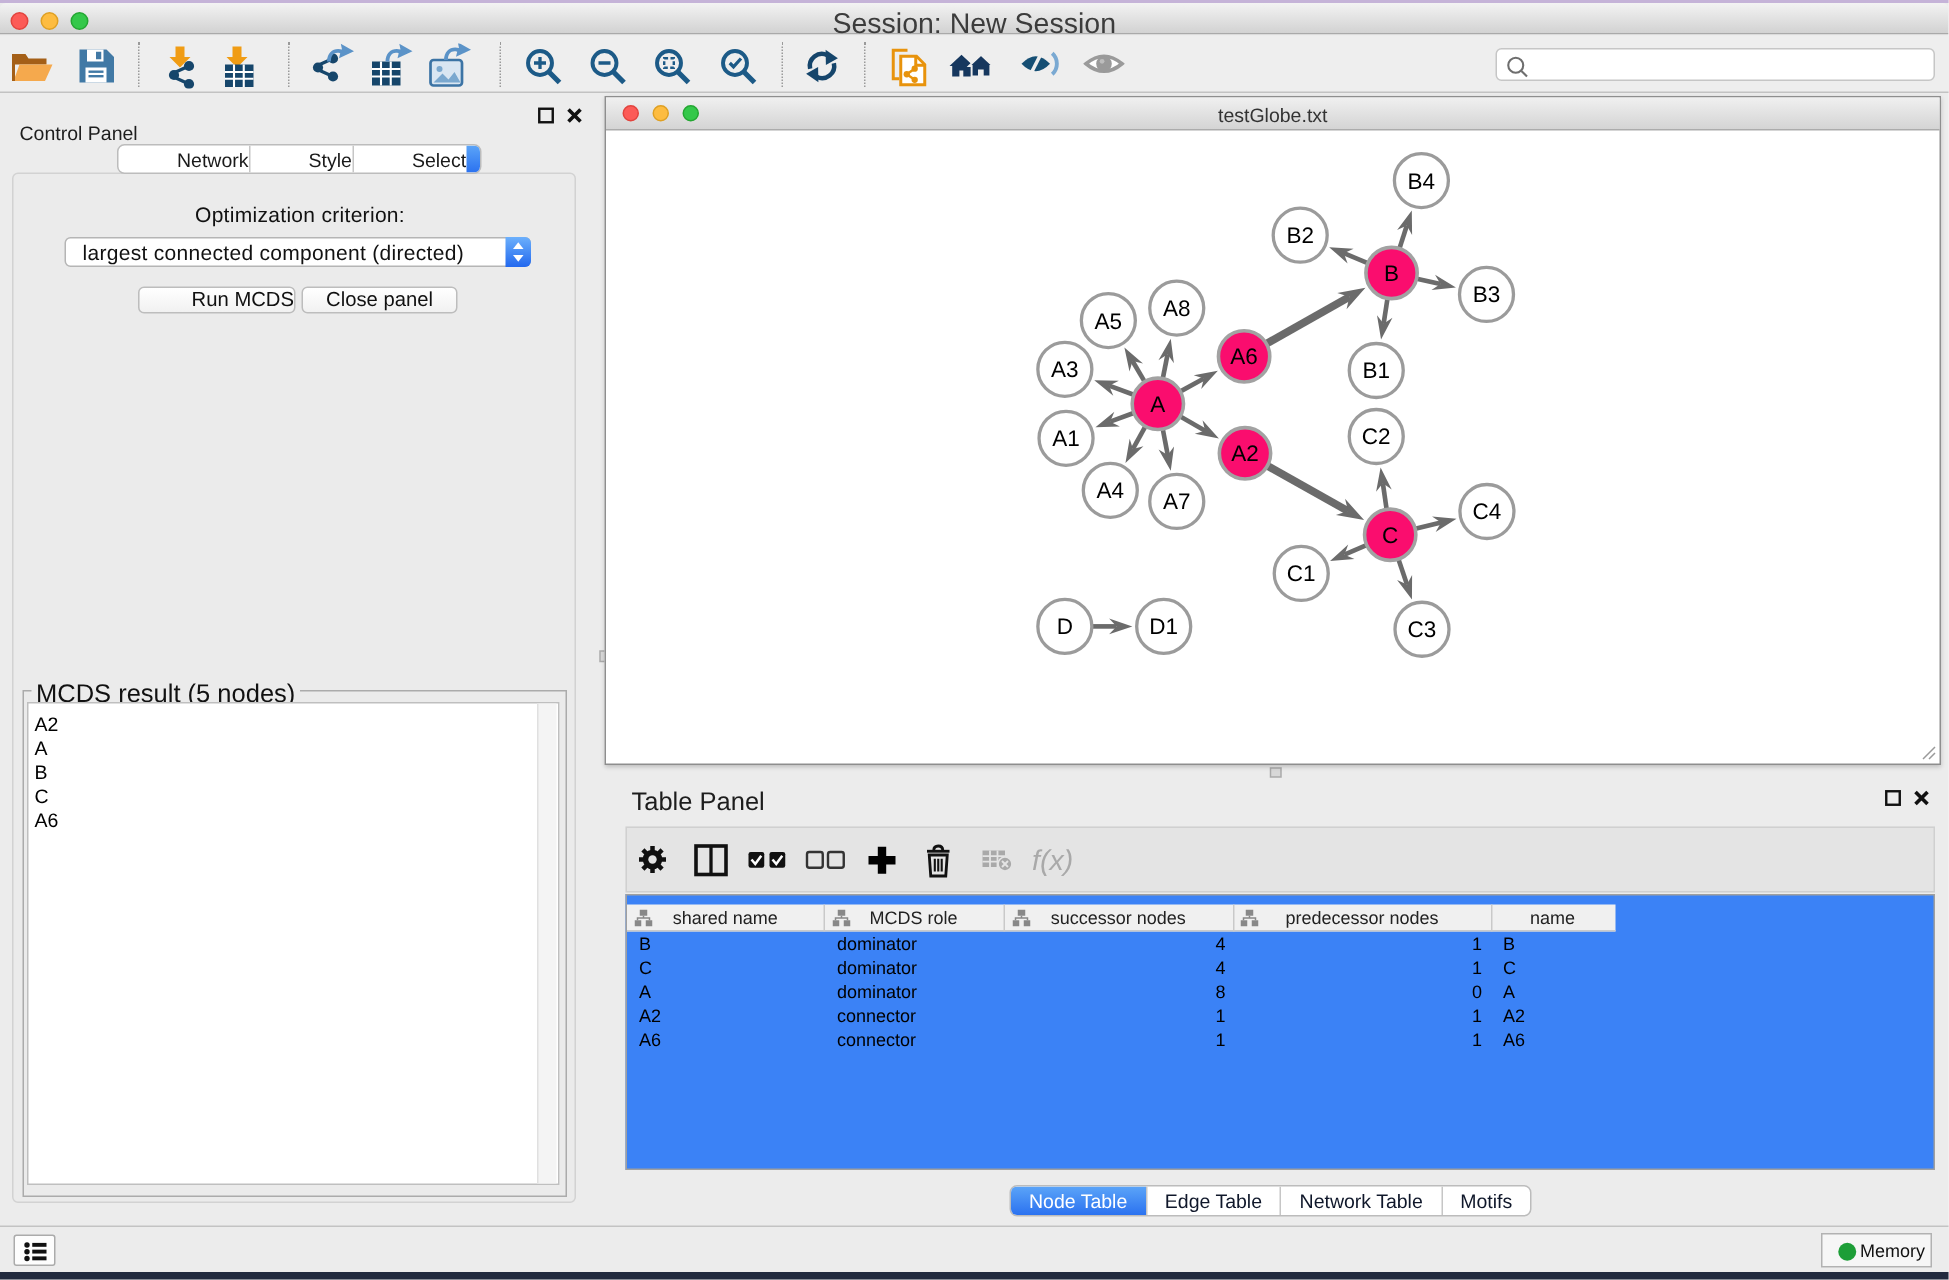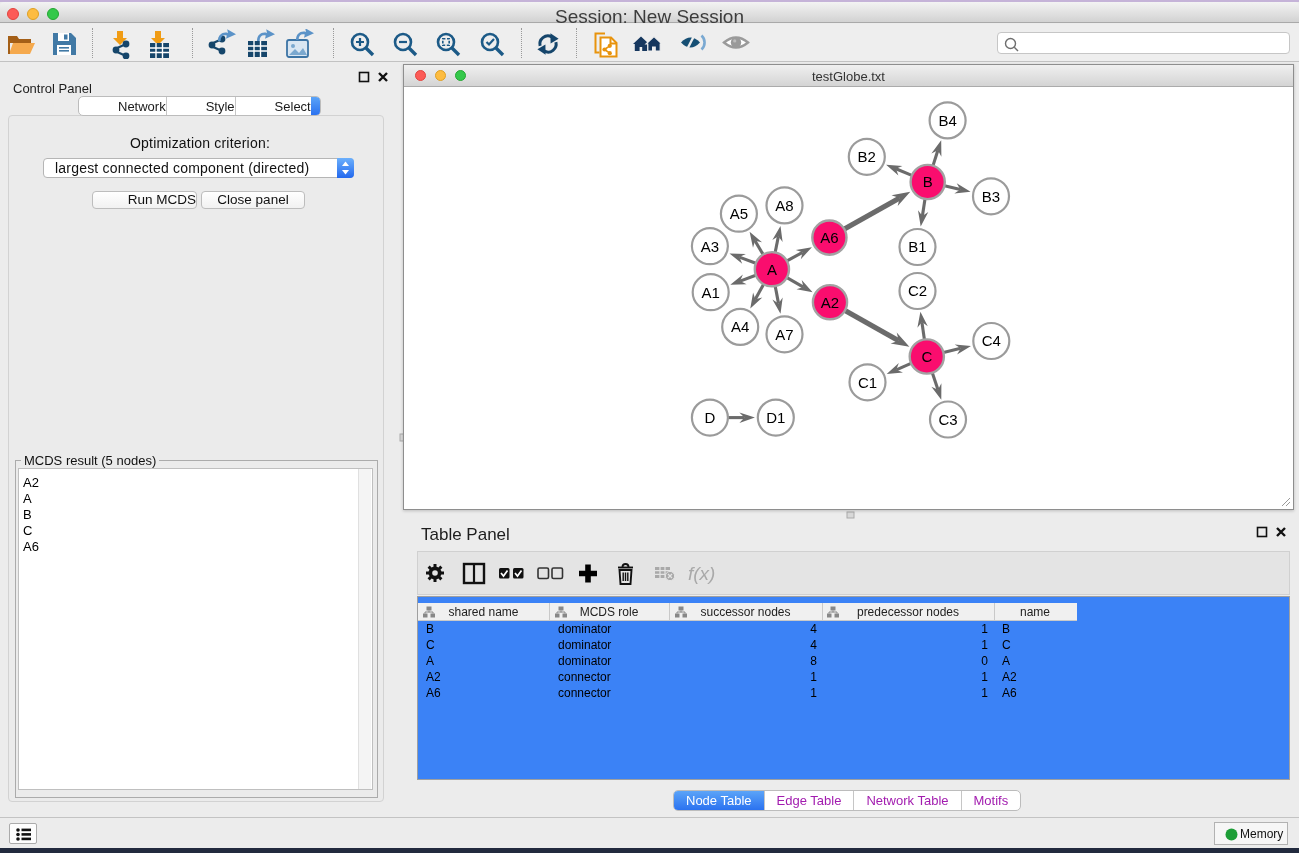--- a/index.html
+++ b/index.html
@@ -18,40 +18,40 @@
 #cpanel{left:8px;top:115px;width:376px;height:687px;background:#ebebeb;border:1px solid #d2d2d2;border-radius:4px;}
 #tabs{left:78px;top:96px;width:243px;height:20px;display:flex;background:#fff;border:1px solid #bcbcbc;border-radius:5px;overflow:hidden;}
 #tabs div{flex:1;text-align:center;font-size:13px;color:#1a1a1a;line-height:19px;border-left:1px solid #c6c6c6;padding-left:39px;}
 #tabs div:first-child{border-left:none;}
 #tabs .sel{background:linear-gradient(#5ba4f8,#2b72f0);color:#fff;border-left:none;}
 #optlabel{left:4px;top:135px;width:392px;text-align:center;font-size:14px;letter-spacing:.2px;color:#111;}
 #dropdown{left:43px;top:158px;width:311px;height:20px;background:#fff;border:1px solid #b5b5b5;border-radius:4px;font-size:14px;letter-spacing:.2px;color:#111;line-height:18px;padding-left:11px;}
 #ddstep{right:-1px;top:-1px;width:17px;height:20px;background:linear-gradient(#6cb0fc,#2268ee);border-radius:0 4px 4px 0;position:absolute;}
 .btn{position:absolute;height:18px;background:linear-gradient(#ffffff,#f1f1f1);border:1px solid #bdbdbd;border-radius:4px;font-size:13.5px;color:#111;text-align:center;line-height:16px;}
 #grp{left:15px;top:460px;width:363px;height:338px;border:1px solid #ababab;}
-#grplabel{left:21px;top:453px;background:#ebebeb;padding:0 3px;font-size:13px;color:#111;}
+#grplabel{left:21px;top:453px;background:#ebebeb;padding:0 3px;font-size:17px;color:#111;}
 #mcdslist{left:18px;top:468px;width:355px;height:322px;background:#fff;border:1px solid #bfbfbf;font-size:13px;color:#000;line-height:16px;padding:6px 0 0 4px;}
 #mscroll{left:358px;top:469px;width:13px;height:320px;background:#f4f4f4;border-left:1px solid #e0e0e0;}
 
 #netwin{left:403px;top:64px;width:891px;height:446px;background:#fff;border:1px solid #8e8e8e;box-shadow:0 1px 3px rgba(0,0,0,.2);}
 #nettb{left:0;top:0;width:889px;height:22px;background:linear-gradient(#f0f0f0,#d4d4d4);border-bottom:1px solid #ababab;}
 #nettb .tl{position:absolute;top:5px;width:11px;height:11px;border-radius:50%;}
 #nettitle{left:0;top:4px;width:889px;text-align:center;font-size:13px;color:#333;}
 
 #tptitle{left:421px;top:525px;font-size:17px;color:#1d1d1d;}
 #tbtoolbar{left:417px;top:551px;width:873px;height:44px;background:#e4e4e4;border:1px solid #d0d0d0;}
 #tblbox{left:417px;top:596px;width:873px;height:184px;background:#3b82f6;border:1px solid #9f9f9f;}
 #thead{left:0px;top:6px;width:659px;height:18px;background:#f0f0f0;border-bottom:1px solid #c9c9c9;}
 .hdiv{position:absolute;top:0;height:18px;border-left:1px solid #c9c9c9;}
 .hlab{position:absolute;top:2px;font-size:12px;color:#222;text-align:center;}
 .hicon{position:absolute;top:3px;}
 .trow{position:absolute;font-size:12px;color:#000;}
 
 #btabs{left:673px;top:790px;height:21px;display:flex;background:#fff;border:1px solid #bcbcbc;border-radius:5px;overflow:hidden;}
-#btabs div{font-size:13px;color:#a21caf;line-height:19px;padding:0 12px;border-left:1px solid #c6c6c6;}
+#btabs div{font-size:13px;color:#0f172a;line-height:19px;padding:0 12px;border-left:1px solid #c6c6c6;}
 #btabs div:first-child{border-left:none;}
 #btabs .sel{background:linear-gradient(#5ba4f8,#2b72f0);color:#fff;}
 
 #statusbar{left:0;top:817px;width:1299px;height:31px;background:#ececec;border-top:1px solid #c3c3c3;}
 #lbtn{left:9px;top:823px;width:28px;height:21px;background:#fdfdfd;border:1px solid #ababab;border-radius:2px;}
 #membtn{left:1214px;top:822px;width:74px;height:23px;background:#f6f6f6;border:1px solid #b2b2b2;font-size:12px;color:#111;}
 #pbot{left:0;top:848px;width:1299px;height:5px;background:#222a3e;}
 </style></head><body>
 <div id="app">
 <div class="abs" id="ptop"></div>

